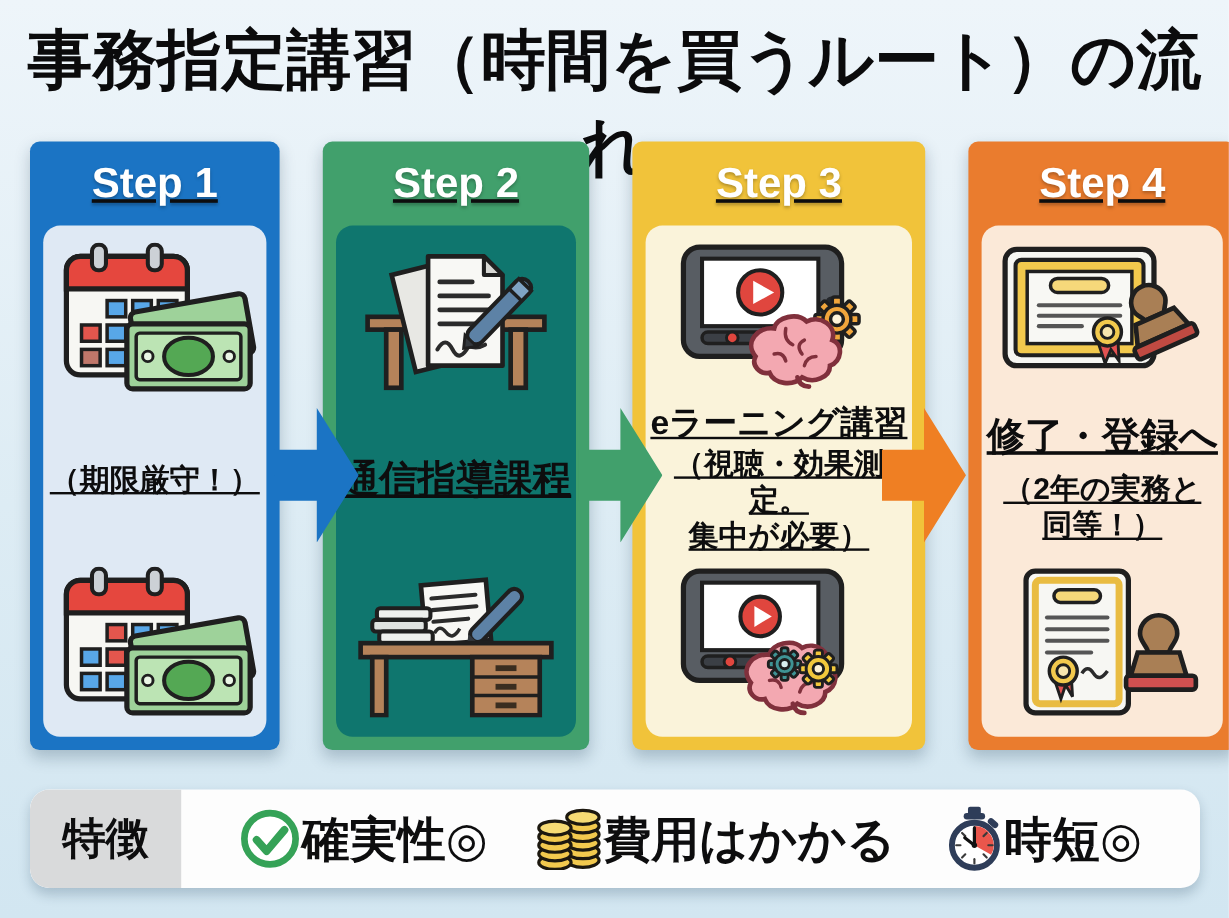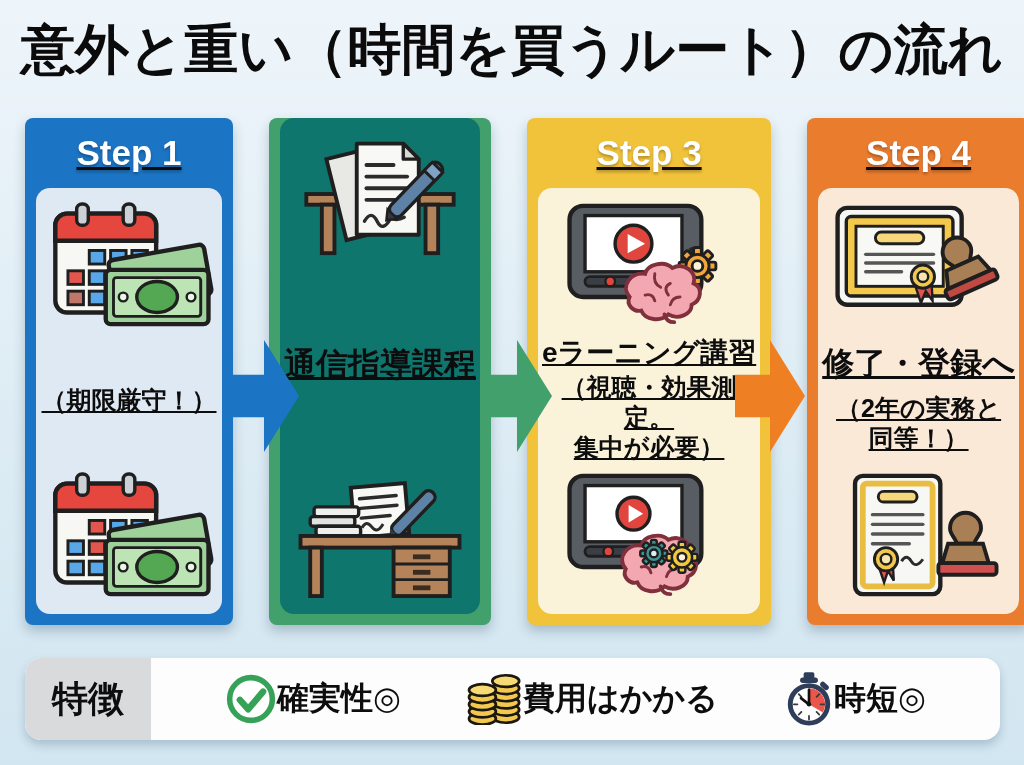--- a/index.html
+++ b/index.html
@@ -40,28 +40,28 @@
   .footer{
     position:absolute;left:25px;top:658px;width:975px;height:82px;
     background:#fdfdfd;border-radius:16px;box-shadow:0 5px 10px rgba(25,55,80,.22);
     display:flex;align-items:stretch;overflow:hidden;
   }
   .footer-label{
     width:126px;background:#d9dadb;display:flex;align-items:center;justify-content:center;
     font-size:36px;font-weight:900;border-radius:16px 0 0 16px;
   }
   .footer-items{flex:1;display:flex;align-items:center;justify-content:space-evenly;padding:0 8px;}
-  .footer-item{display:flex;align-items:center;gap:0;font-size:32px;font-weight:900;}
+  .footer-item{display:flex;align-items:center;gap:0;font-size:40px;font-weight:900;}
 </style>
 </head>
 <body>
 
 <div>
 
-  <div class="title">意外と重い（時間を買うルート）の流れ</div>
+  <div class="title">事務指定講習（時間を買うルート）の流れ</div>
 
   <div class="steps">
 
     <div class="card" style="background: rgb(27, 116, 196);">
       <div class="card-header">Step 1</div>
       <div class="card-body" style="background: rgb(223, 233, 244);">
         <div class="icon-box">
           <svg viewBox="0 0 180 130" width="178" height="126">
             <rect x="14" y="12" width="104" height="102" rx="12" fill="#f7f7f3" stroke="#1f1f1f" stroke-width="4.5"></rect>
             <path d="M14 40 v-16 a12 12 0 0 1 12 -12 h80 a12 12 0 0 1 12 12 v16 z" fill="#e5473e" stroke="#1f1f1f" stroke-width="4.5"></path>
@@ -111,20 +111,21 @@
             <rect x="74" y="78" width="90" height="40" rx="3" fill="#bce4b4" stroke="#1f1f1f" stroke-width="3"></rect>
             <ellipse cx="119" cy="98" rx="21" ry="16" fill="#54a854" stroke="#1f1f1f" stroke-width="3.5"></ellipse>
             <circle cx="84" cy="98" r="4.5" fill="#eaf6e6" stroke="#1f1f1f" stroke-width="2.5"></circle>
             <circle cx="154" cy="98" r="4.5" fill="#eaf6e6" stroke="#1f1f1f" stroke-width="2.5"></circle>
           </svg>
         </div>
       </div>
     </div>
 
     <div class="card" style="background: rgb(65, 160, 108);">
+      <div class="card-header">Step 2</div>
       <div class="card-body" style="background: #0f766e;">
         <div class="icon-box">
           <svg viewBox="0 0 180 130" width="178" height="126">
             <rect x="14" y="64" width="152" height="11" fill="#b5835a" stroke="#1f1f1f" stroke-width="4"></rect>
             <rect x="30" y="75" width="13" height="50" fill="#b5835a" stroke="#1f1f1f" stroke-width="4"></rect>
             <rect x="137" y="75" width="13" height="50" fill="#b5835a" stroke="#1f1f1f" stroke-width="4"></rect>
             <g transform="rotate(-14 72 62)">
                 <rect x="44" y="20" width="62" height="86" fill="#e8e8e4" stroke="#1f1f1f" stroke-width="4"></rect>
               </g>
             <path d="M66 12 h48 l16 16 v78 h-64 z" fill="#f8f8f5" stroke="#1f1f1f" stroke-width="4" stroke-linejoin="round"></path>

